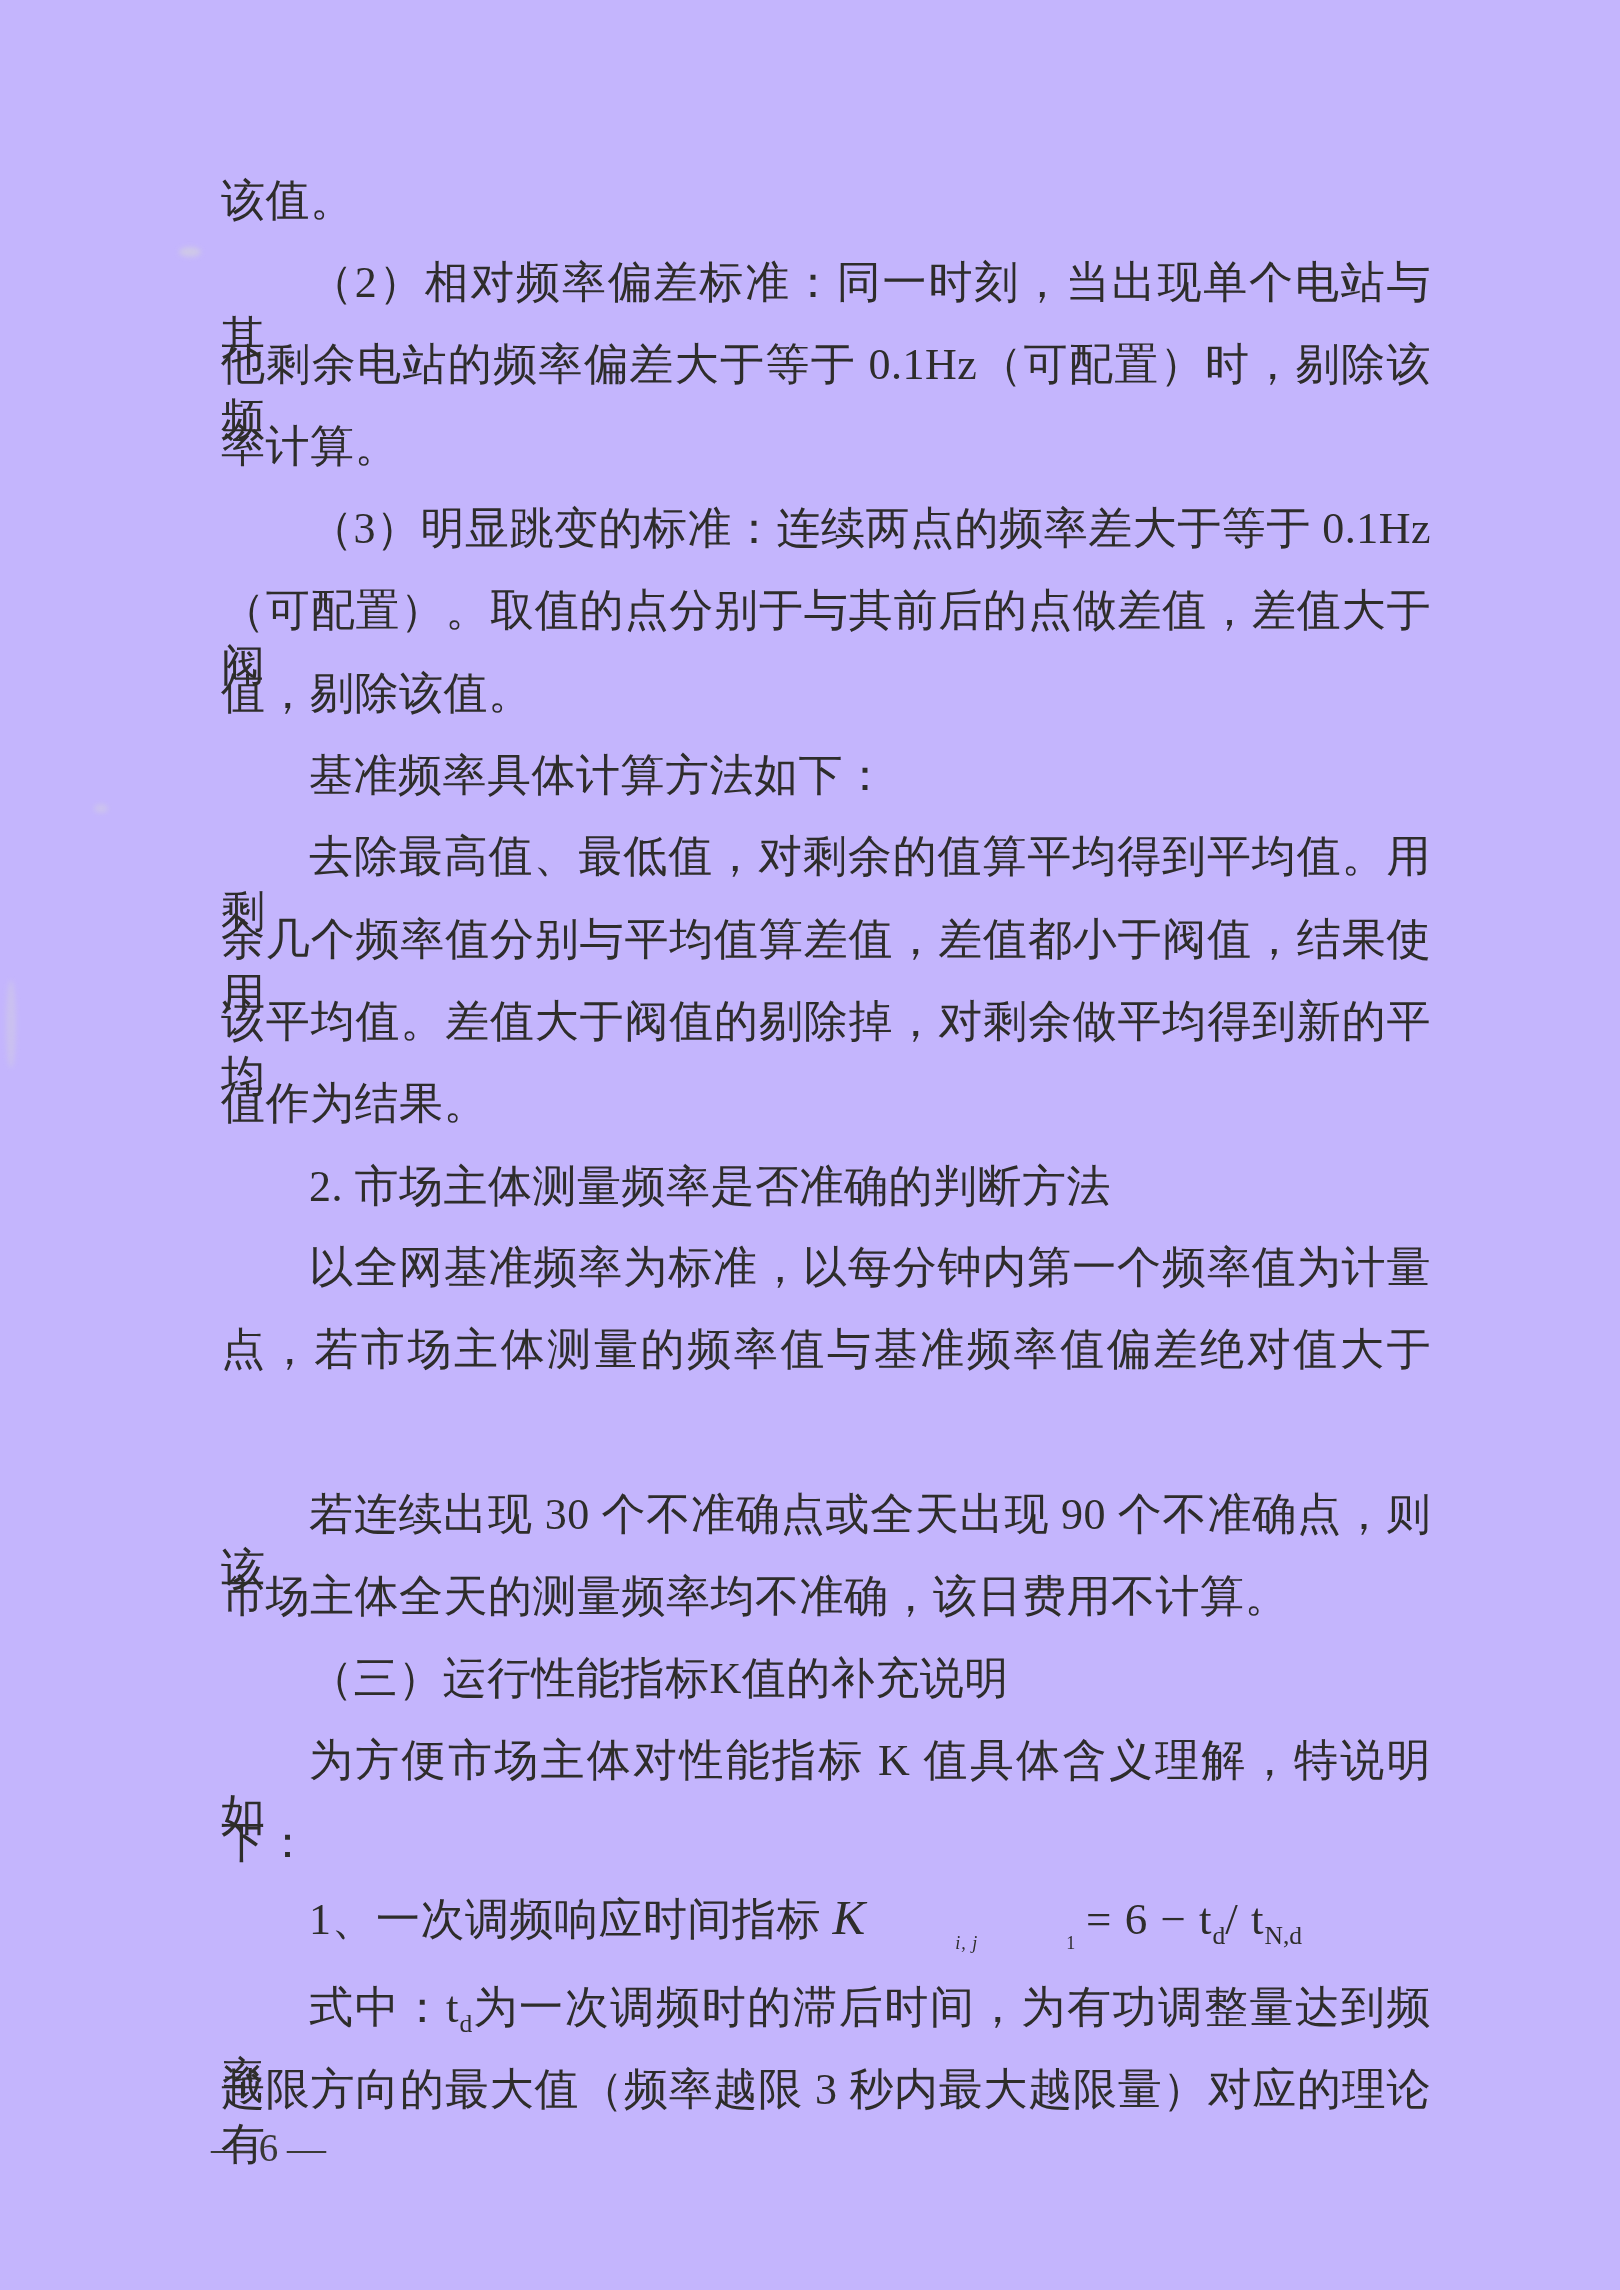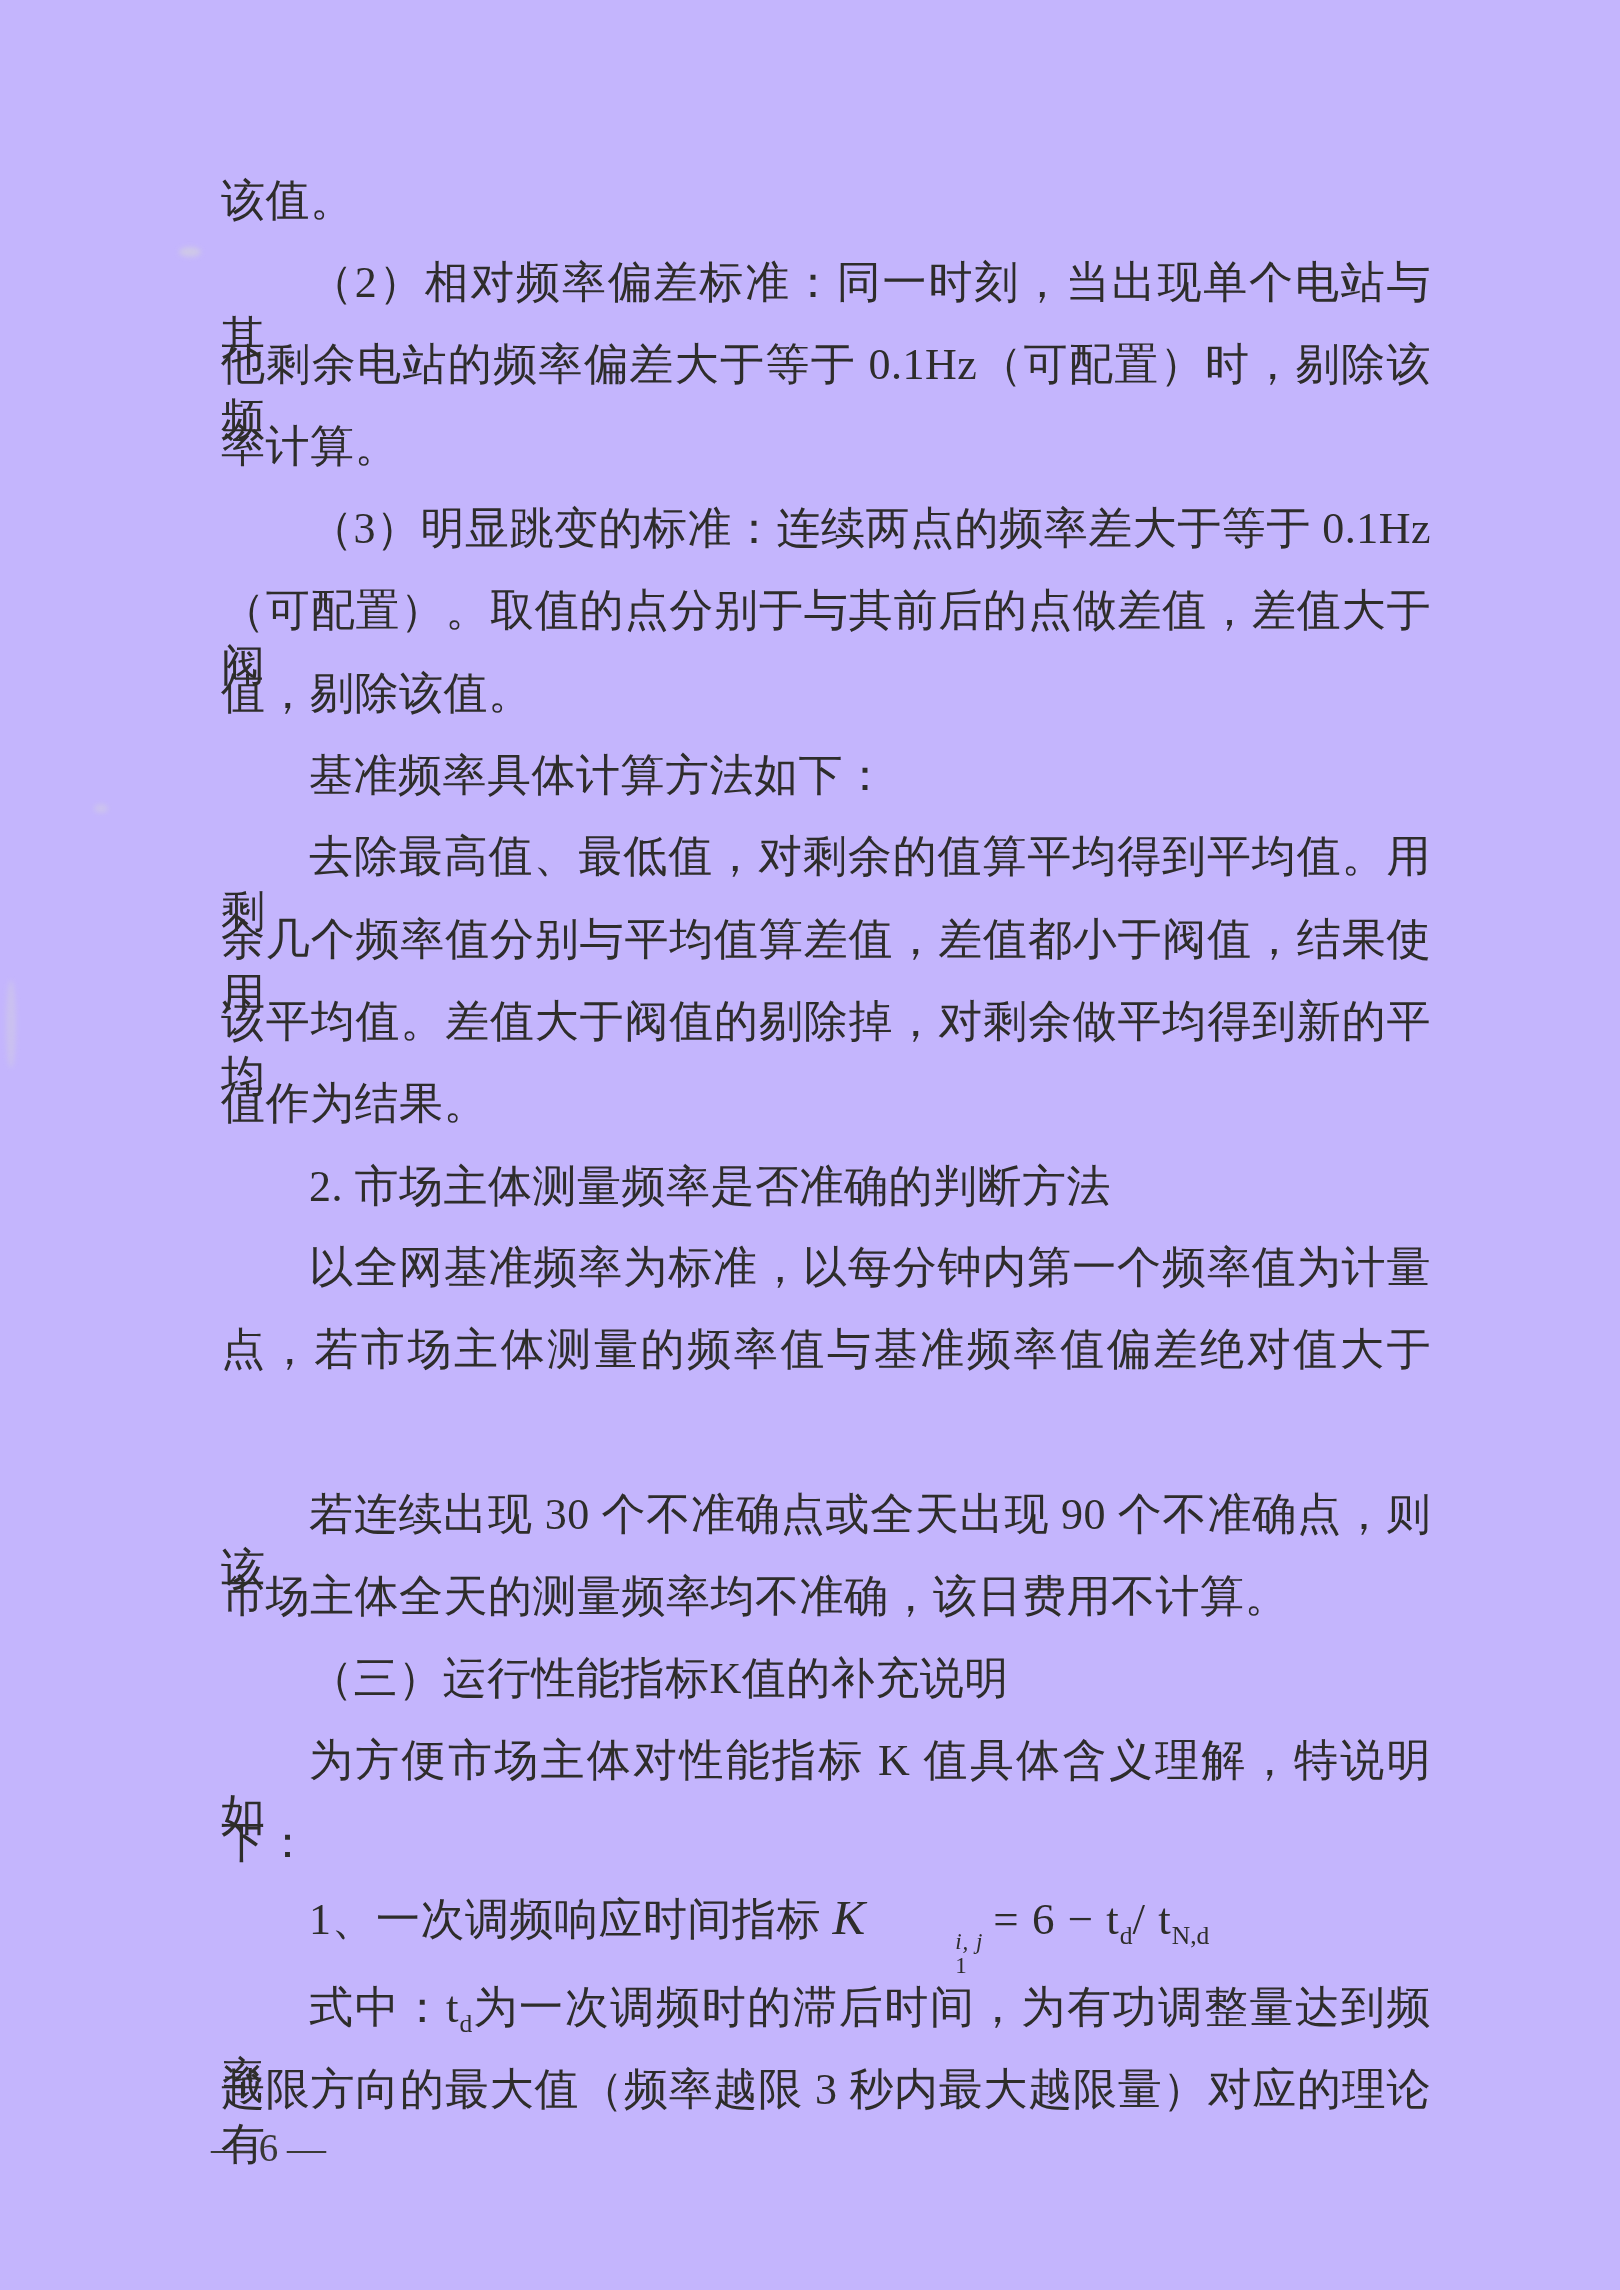--- a/index.html
+++ b/index.html
@@ -31,24 +31,23 @@
   }
   
   .line.ind{ text-indent:88px; }
   .line.bold{ font-weight:normal; }
 
   
   .formula{ letter-spacing:0; }
   .fk{ font-style:italic; font-size:49px; }
   .stack{
     display:inline-flex;
-    flex-direction:column;
     align-items:flex-start;
     vertical-align:-14.7px;
-    font-size:23px;
+    font-size:18px;
     line-height:24.5px;
     letter-spacing:1px;
     margin-left:2px;
     margin-right:9.8px;
   }
   .stack .s-sup{ font-style:italic; }
   .fsub{
     font-size:25.5px;
     vertical-align:-9.8px;
     letter-spacing:0;

